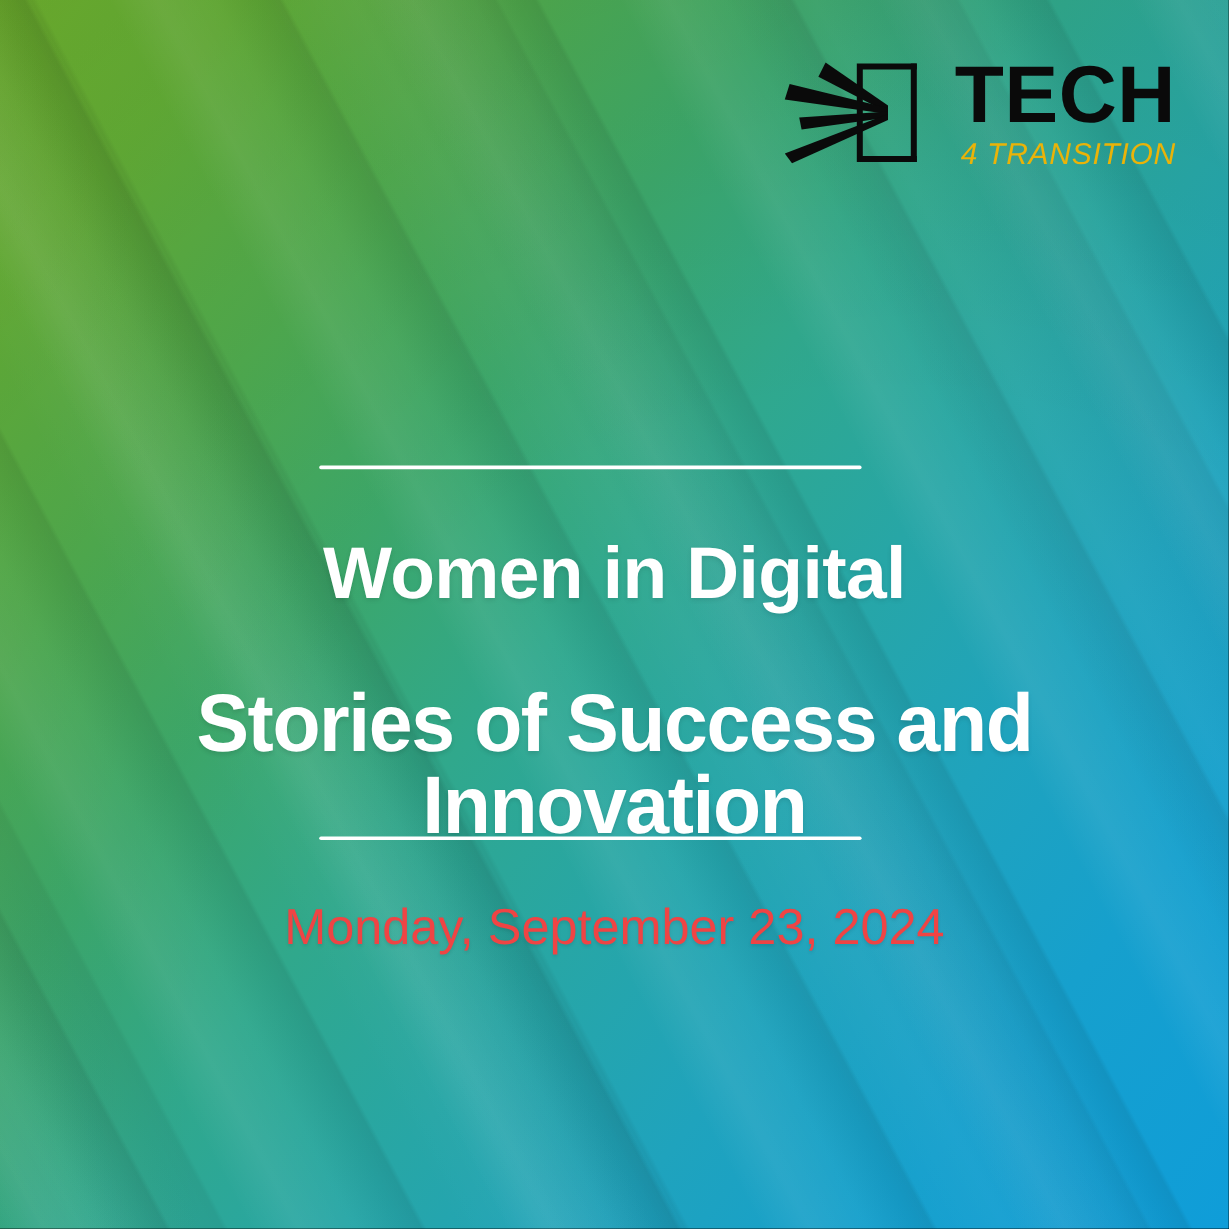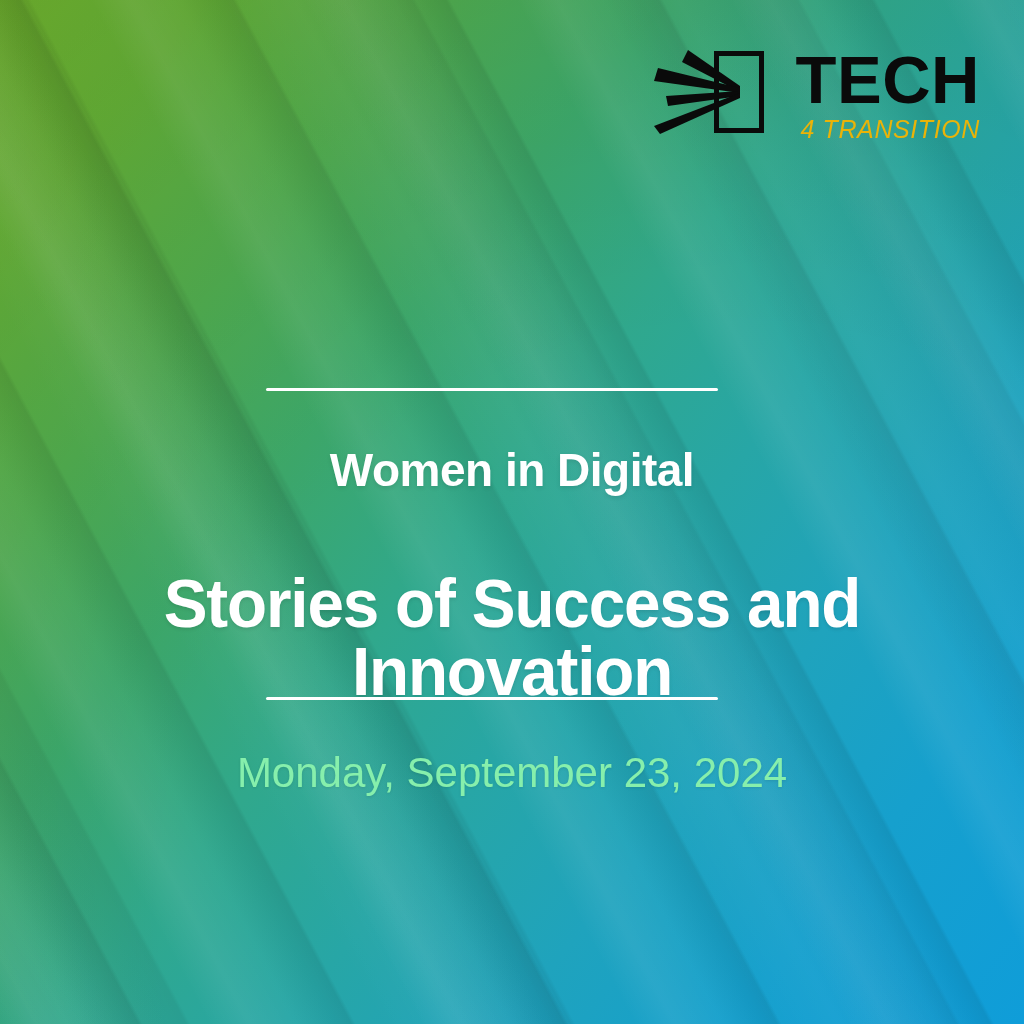--- a/index.html
+++ b/index.html
@@ -70,21 +70,21 @@
     background: radial-gradient(120% 120% at 72% 88%, rgba(0,0,0,0.00) 45%, rgba(0,0,0,0.07) 100%);
     pointer-events: none;
   }
 
   
   .logo {
     position: absolute;
     top: 46px;
     right: 44px;
     display: flex;
-    align-items: flex-start;
+    align-items: center;
     gap: 24px;
   }
   .logo-mark {
     width: 120px;
     height: 92px;
     display: block;
   }
   .logo-words {
     display: flex;
     flex-direction: column;
@@ -138,36 +138,36 @@
     left: 0;
     width: 1024px;
     text-align: center;
     color: #ffffff;
     font-weight: 700;
     line-height: 1;
     text-shadow: 0 2px 4px rgba(0,0,0,0.10);
   }
   .headline.line1 {
     top: 447px;
-    font-size: 46px;
+    font-size: 61px;
     letter-spacing: -0.5px;
   }
   .headline.line2 {
     top: 569px;
     font-size: 68px;
     letter-spacing: -1.2px;
     transform: scaleX(0.965);
   }
 
   .meta {
     position: absolute;
     left: 0;
     width: 1024px;
     text-align: center;
-    color: #86efac;
+    color: #ef4444;
     font-weight: 300;
     line-height: 1;
     text-shadow: 0 1px 3px rgba(0,0,0,0.10);
   }
   .meta.date { top: 752px; font-size: 42px; }
   .meta.time { top: 818px; font-size: 42px; }
 </style>
 </head>
 <body>
 

